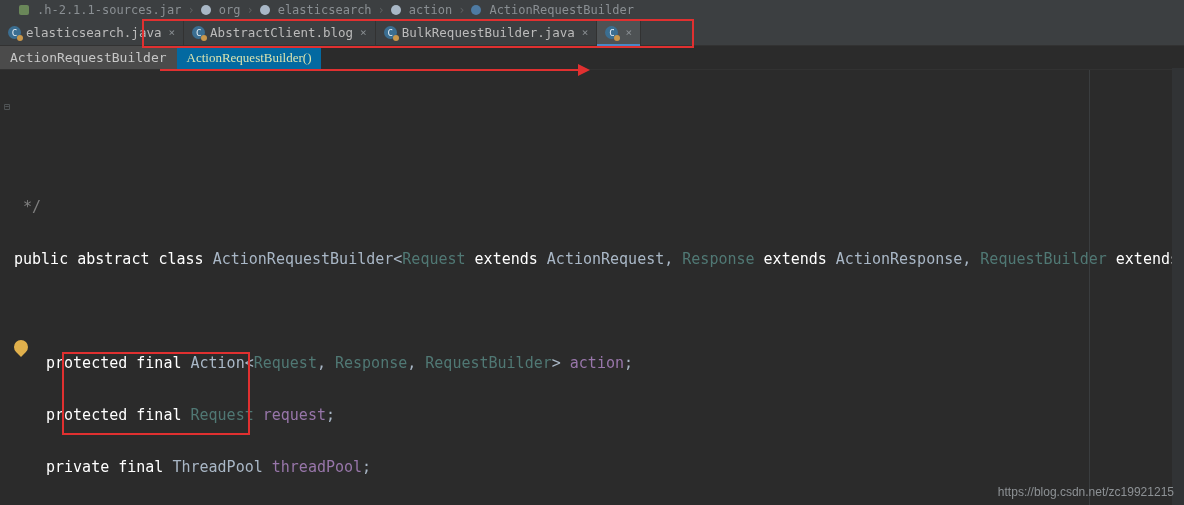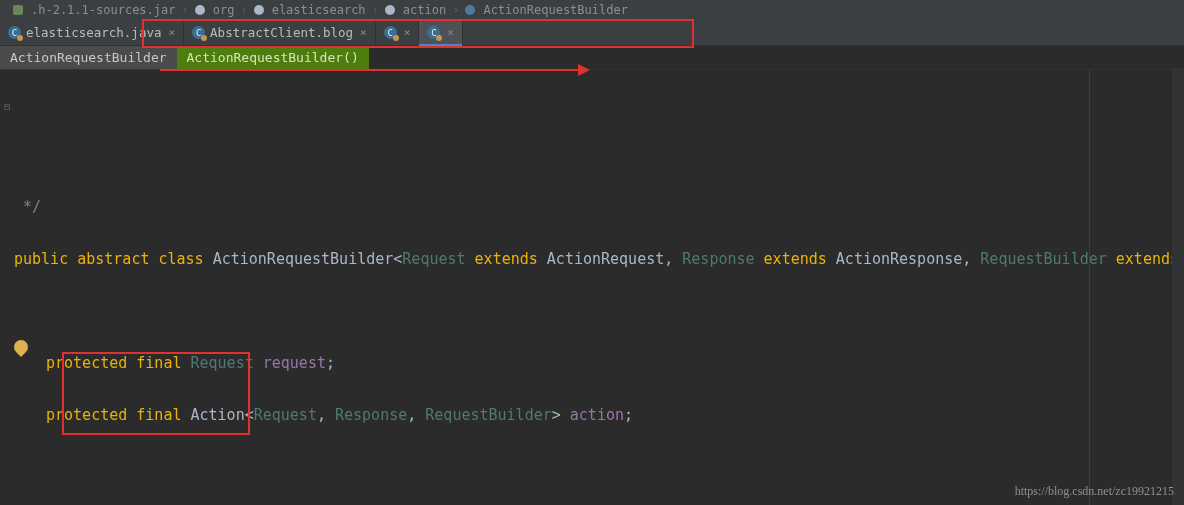--- a/index.html
+++ b/index.html
@@ -12,21 +12,21 @@
     color: #a9b7c6;
     overflow: hidden;
     position: relative;
   }
   
   .crumb-row {
     height: 20px;
     background: #3c3f41;
     display: flex;
     align-items: center;
-    padding-left: 13px;
+    padding-left: 19px;
     color: #8a8f93;
     font-size: 12px;
     gap: 6px;
     overflow: hidden;
   }
   .crumb-row .sep { color: #5c5f61; }
   .crumb-row .ic {
     width: 10px; height: 10px;
     display: inline-block;
     background: #6a8759;
@@ -93,21 +93,21 @@
     align-items: stretch;
     border-bottom: 1px solid #323232;
   }
   .nav-bar .chip {
     display: flex;
     align-items: center;
     padding: 0 10px;
     font-size: 13px;
   }
   .nav-bar .chip1 { background: #4b4b4b; color: #c7c7c7; }
-  .nav-bar .chip2 { background: #4d7c0f; color: #dbe4b0; }
+  .nav-bar .chip2 { background: #0369a1; color: #dbe4b0; font-family: Liberation Serif, serif; }
   
   .editor {
     position: relative;
     padding: 20px 0 0 8px;
     font-size: 15px;
     line-height: 26px;
     white-space: pre;
   }
   .gutter {
     position: absolute;
@@ -128,21 +128,21 @@
     left: 2px;
     width: 10px;
     color: #5c6164;
     font-size: 10px;
     text-align: center;
   }
   .code { margin-left: 0; }
   .ln { display: block; padding-left: 6px; height: 26px; }
   .ind1 { padding-left: 38px; }
   
-  .kw { color: #eab308; }
+  .kw { color: #ffffff; }
   .cls { color: #a9b7c6; }
   .typ { color: #507874; }
   .fld { color: #9876aa; }
   .cmt { color: #808080; }
   .op { color: #a9b7c6; }
   
   .anno-box1 {
     position: absolute;
     top: 19px;
     left: 142px;
@@ -177,21 +177,21 @@
     bottom: 0;
     background: #313335;
   }
   
   .watermark {
     position: absolute;
     right: 10px;
     bottom: 6px;
     color: #9ea3a7;
     font-size: 12px;
-    font-family: Liberation Serif, serif;
+    font-family: Liberation Sans, sans-serif;
     opacity: 0.85;
     padding-left: 16px;
   }
   
   .vguide {
     position: absolute;
     right: 94px;
     top: 70px;
     bottom: 0;
     width: 1px;
@@ -224,20 +224,21 @@
     <span>elasticsearch.java</span>
     <span class="close">×</span>
   </div>
   <div class="tab">
     <span class="icon-circle">C</span>
     <span>AbstractClient.blog</span>
     <span class="close">×</span>
   </div>
   <div class="tab">
     <span class="icon-circle">C</span>
+    <span>BulkRequestBuilder.java</span>
     <span class="close">×</span>
   </div>
   <div class="tab active">
     <span class="icon-circle">C</span>
     <span class="close">×</span>
   </div>
 </div>
 
 <div class="nav-bar">
   <div class="chip chip1">ActionRequestBuilder</div>
@@ -246,22 +247,23 @@
 
 <div class="editor">
   <div class="gutter">
     <div class="fold" style="top:24px">⊟</div>
     <div class="bulb"></div>
   </div>
   <div class="code">
 <span class="ln cmt"> */</span>
 <span class="ln"><span class="kw">public</span> <span class="kw">abstract</span> <span class="kw">class</span> <span class="cls">ActionRequestBuilder</span><span class="op">&lt;</span><span class="typ">Request</span> <span class="kw">extends</span> <span class="cls">ActionRequest</span><span class="op">,</span> <span class="typ">Response</span> <span class="kw">extends</span> <span class="cls">ActionResponse</span><span class="op">,</span> <span class="typ">RequestBuilder</span> <span class="kw">extends</span> </span>
 <span class="ln"></span>
+<span class="ln ind1"><span class="kw">protected</span> <span class="kw">final</span> <span class="cls">Action</span><span class="op">&lt;</span><span class="typ">Request</span><span class="op">,</span> <span class="typ">Response</span><span class="op">,</span> <span class="typ">RequestBuilder</span><span class="op">&gt;</span> <span class="fld">action</span><span class="op">;</span></span>
 <span class="ln ind1"><span class="kw">protected</span> <span class="kw">final</span> <span class="typ">Request</span> <span class="fld">request</span><span class="op">;</span></span>
-<span class="ln ind1"><span class="kw">protected</span> <span class="kw">final</span> <span class="cls">Action</span><span class="op">&lt;</span><span class="typ">Request</span><span class="op">,</span> <span class="typ">Response</span><span class="op">,</span> <span class="typ">RequestBuilder</span><span class="op">&gt;</span> <span class="fld">action</span><span class="op">;</span></span>
+<span class="ln ind1"><span class="kw">private</span> <span class="kw">final</span> <span class="cls">ThreadPool</span> <span class="fld">threadPool</span><span class="op">;</span></span>
 
 
 
 
 
 
 
 
 
   </div>

